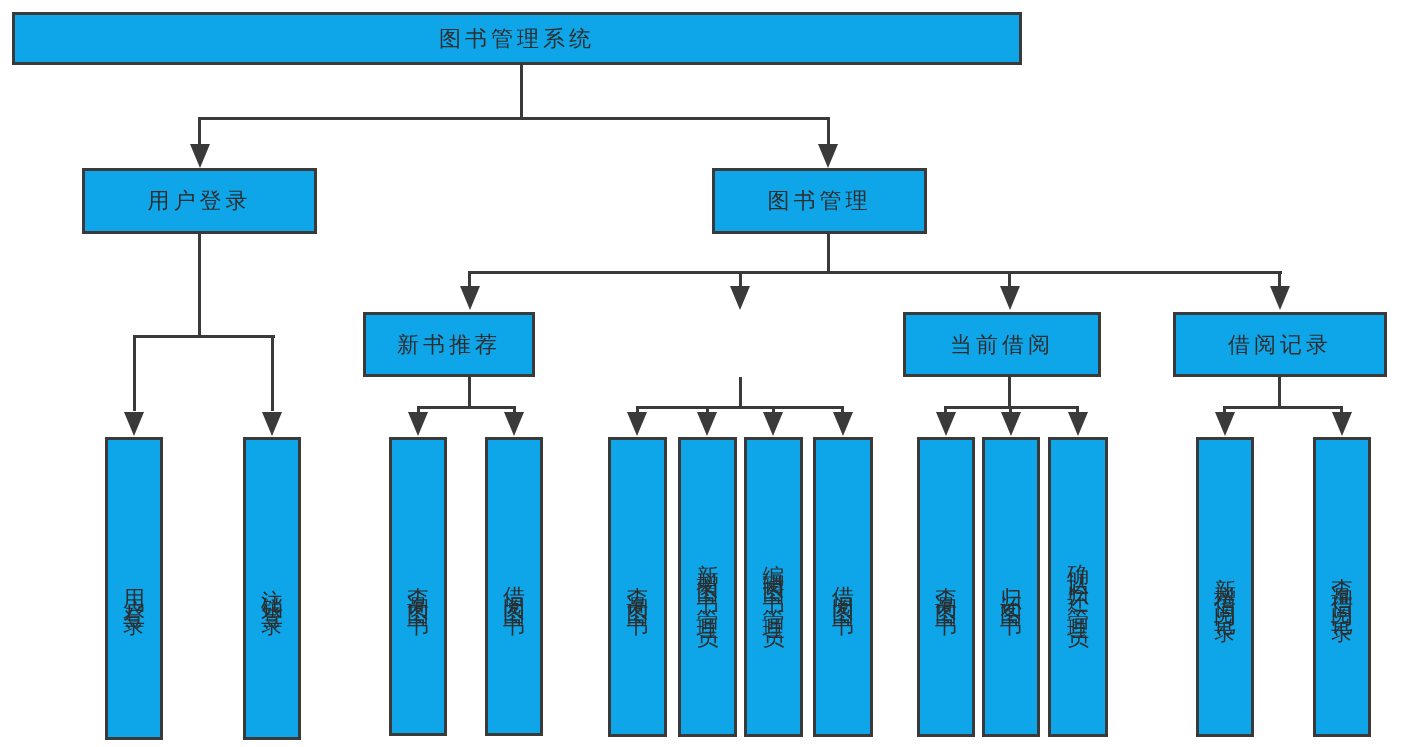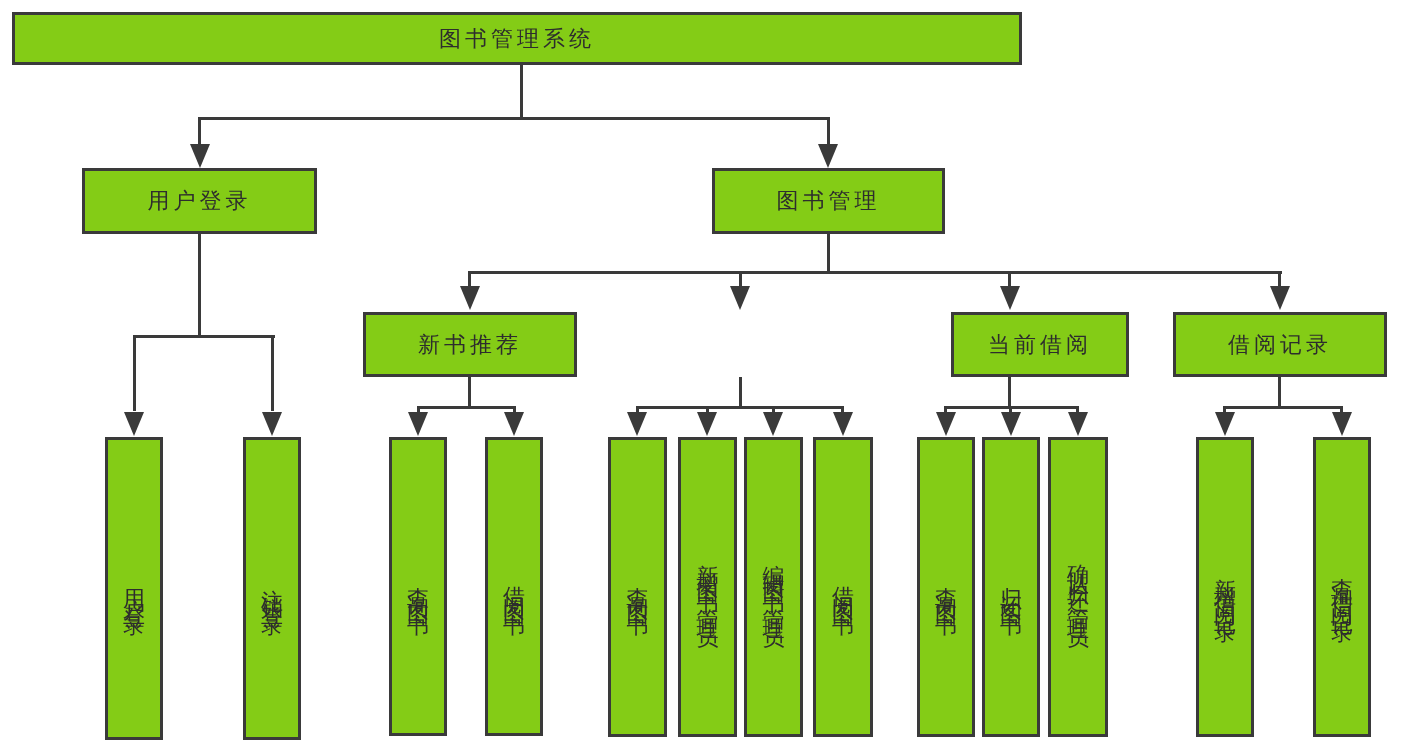--- a/index.html
+++ b/index.html
@@ -4,21 +4,21 @@
 <style>
   html,body{margin:0;padding:0;background:#fff;}
   .canvas{
     position:relative;width:1405px;height:747px;overflow:hidden;
     background:var(--background,#ffffff);
     font-family:"Liberation Sans",sans-serif;
   }
   .node{
     position:absolute;box-sizing:border-box;
     border:3px solid var(--line,#3a3a3a);
-    background:#84cc16;color:var(--text,#2d2d2d);
+    background:#0ea5e9;color:var(--text,#2d2d2d);
   }
   .nh{display:flex;align-items:center;justify-content:center;
       font-size:22px;letter-spacing:4px;white-space:nowrap;}
   .nv .vt{
     position:absolute;top:50%;left:50%;transform:translate(-50%,-50%);
     writing-mode:vertical-rl;text-orientation:mixed;
     font-size:22px;letter-spacing:9px;line-height:1;white-space:nowrap;
     color:var(--text,#2d2d2d);
   }
   .ln{position:absolute;background:var(--line,#3a3a3a);}
@@ -89,26 +89,26 @@
   <div class="ln" style="left:1223px;top:406px;width:120px;height:3px"></div>
   <div class="ln" style="left:1223px;top:406px;width:3px;height:10px"></div>
   <div class="ln" style="left:1340px;top:406px;width:3px;height:10px"></div>
   <div class="arr" style="left:1215px;top:412px"></div>
   <div class="arr" style="left:1332px;top:412px"></div>
 
   <div class="node nh" style="left:12px;top:12px;width:1010px;height:53px">图书管理系统</div>
 
   <div class="node nh" style="left:82px;top:168px;width:235px;height:66px">用户登录</div>
 
-  <div class="node nh" style="left:712px;top:168px;width:233px;height:66px">图书管理</div>
+  <div class="node nh" style="left:712px;top:168px;width:215px;height:66px">图书管理</div>
 
-  <div class="node nh" style="left:363px;top:312px;width:214px;height:65px">新书推荐</div>
+  <div class="node nh" style="left:363px;top:312px;width:172px;height:65px">新书推荐</div>
 
 
-  <div class="node nh" style="left:951px;top:312px;width:178px;height:65px">当前借阅</div>
+  <div class="node nh" style="left:903px;top:312px;width:198px;height:65px">当前借阅</div>
 
   <div class="node nh" style="left:1173px;top:312px;width:214px;height:65px">借阅记录</div>
 
   <div class="node nv" style="left:105px;top:437px;width:58px;height:303px">
     <span class="vt">用户登录</span>
   </div>
   <div class="node nv" style="left:243px;top:437px;width:58px;height:303px">
     <span class="vt">注销登录</span>
   </div>
 

